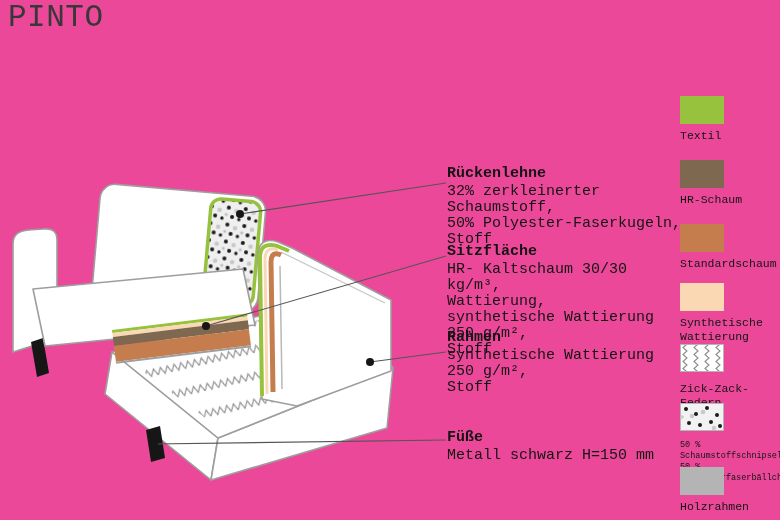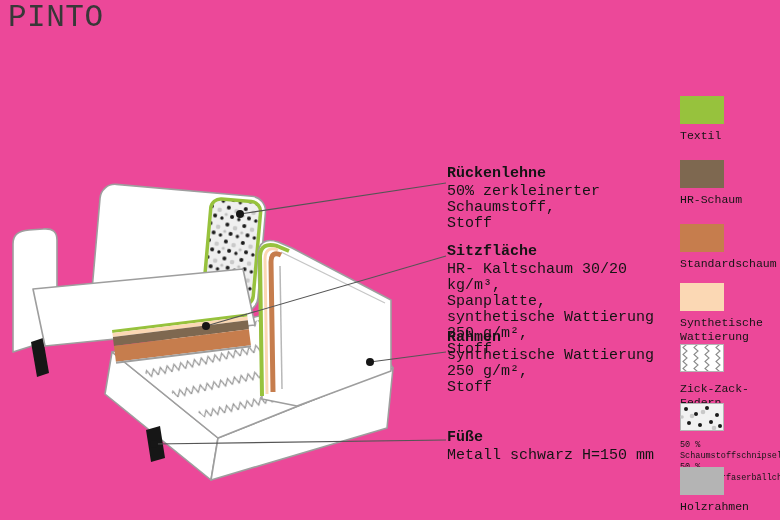--- a/index.html
+++ b/index.html
@@ -98,28 +98,29 @@
     <g fill="#161616">
       <circle cx="240" cy="214" r="4"></circle>
       <circle cx="206" cy="326" r="4"></circle>
       <circle cx="370" cy="362" r="4"></circle>
       <circle cx="154" cy="444" r="4"></circle>
     </g>
   </svg>
 
   <div class="ann" style="top:166px">
     <div class="ann-h">Rückenlehne</div>
-    <div class="ann-l">50% zerkleinerter Schaumstoff,</div>
+    <div class="ann-l">32% zerkleinerter Schaumstoff,</div>
+    <div class="ann-l">50% Polyester-Faserkugeln,</div>
     <div class="ann-l">Stoff</div>
   </div>
 
   <div class="ann" style="top:244px">
     <div class="ann-h">Sitzfläche</div>
-    <div class="ann-l">HR- Kaltschaum 30/20 kg/m³,</div>
-    <div class="ann-l">Spanplatte,</div>
+    <div class="ann-l">HR- Kaltschaum 30/30 kg/m³,</div>
+    <div class="ann-l">Wattierung,</div>
     <div class="ann-l">synthetische Wattierung 250 g/m²,</div>
     <div class="ann-l">Stoff</div>
   </div>
 
   <div class="ann" style="top:330px">
     <div class="ann-h">Rahmen</div>
     <div class="ann-l">synthetische Wattierung 250 g/m²,</div>
     <div class="ann-l">Stoff</div>
   </div>
 

